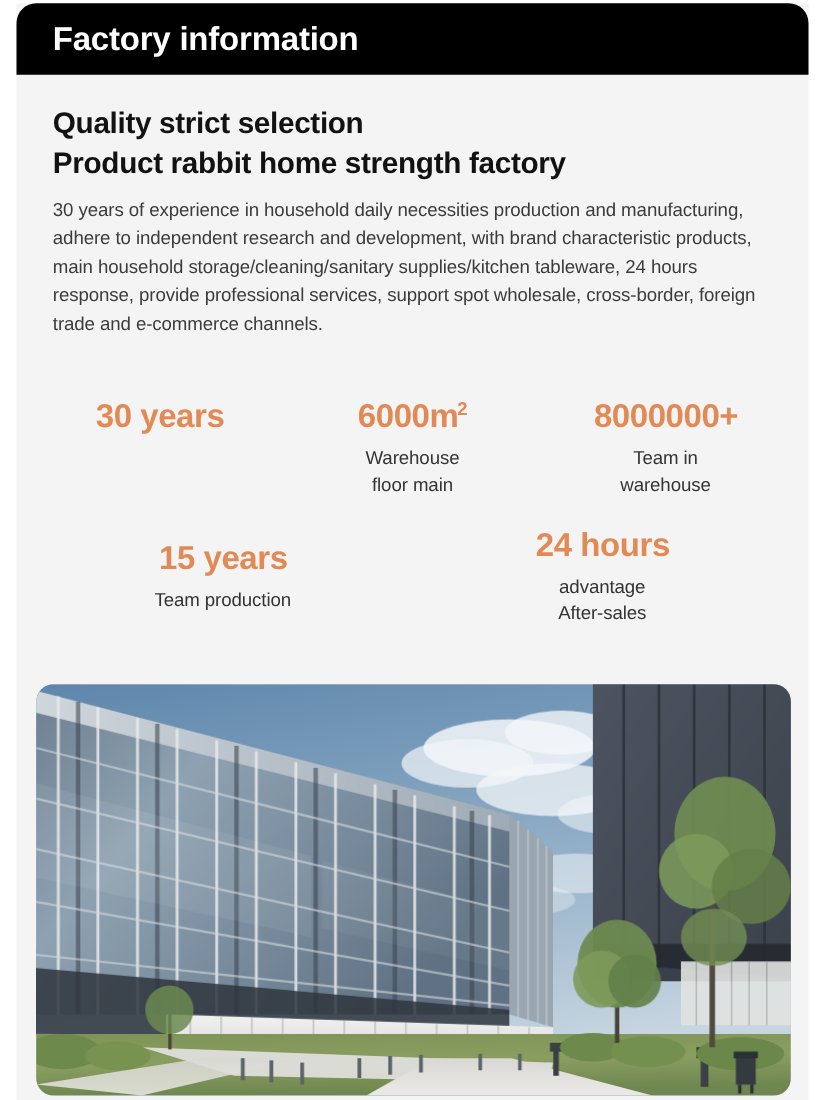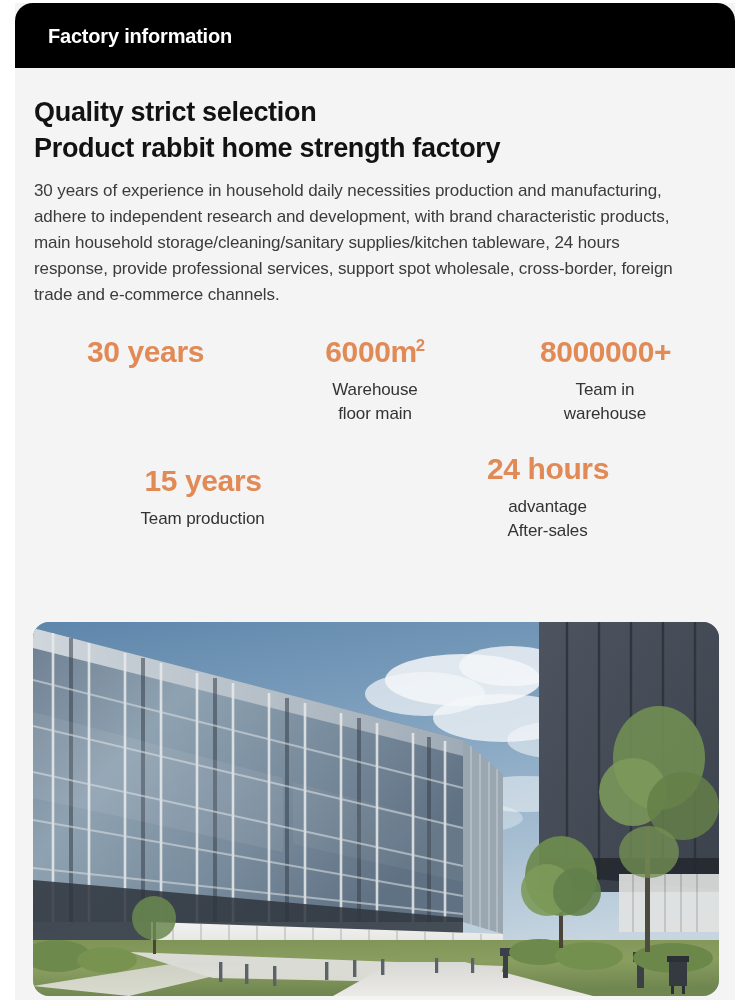--- a/index.html
+++ b/index.html
@@ -43,29 +43,29 @@
     background: #000000;
     border-radius: 18px 18px 0 0;
     box-sizing: border-box;
   }
   .header-title {
     position: absolute;
     left: 33px;
     top: 50%;
     transform: translateY(-50%);
     color: #ffffff;
-    font-size: 20px;
+    font-size: 30px;
     font-weight: bold;
     letter-spacing: -0.2px;
     white-space: nowrap;
   }
 
   .content {
     position: absolute;
-    left: 34px;
+    left: 48px;
     top: 94px;
     width: 660px;
   }
 
   .headline {
     color: #121212;
     font-size: 27px;
     font-weight: bold;
     line-height: 36px;
     letter-spacing: -0.3px;
@@ -79,21 +79,21 @@
     font-size: 17px;
     line-height: 26px;
     letter-spacing: -0.1px;
     width: 655px;
   }
 
   
   .stats {
     position: absolute;
     left: 30px;
-    top: 333px;
+    top: 360px;
     width: 690px;
   }
   .stats-row {
     display: flex;
     width: 100%;
   }
   .stats-row + .stats-row { margin-top: 24px; align-items: center; }
 
   .stat-cell {
     flex: 1 1 0;

